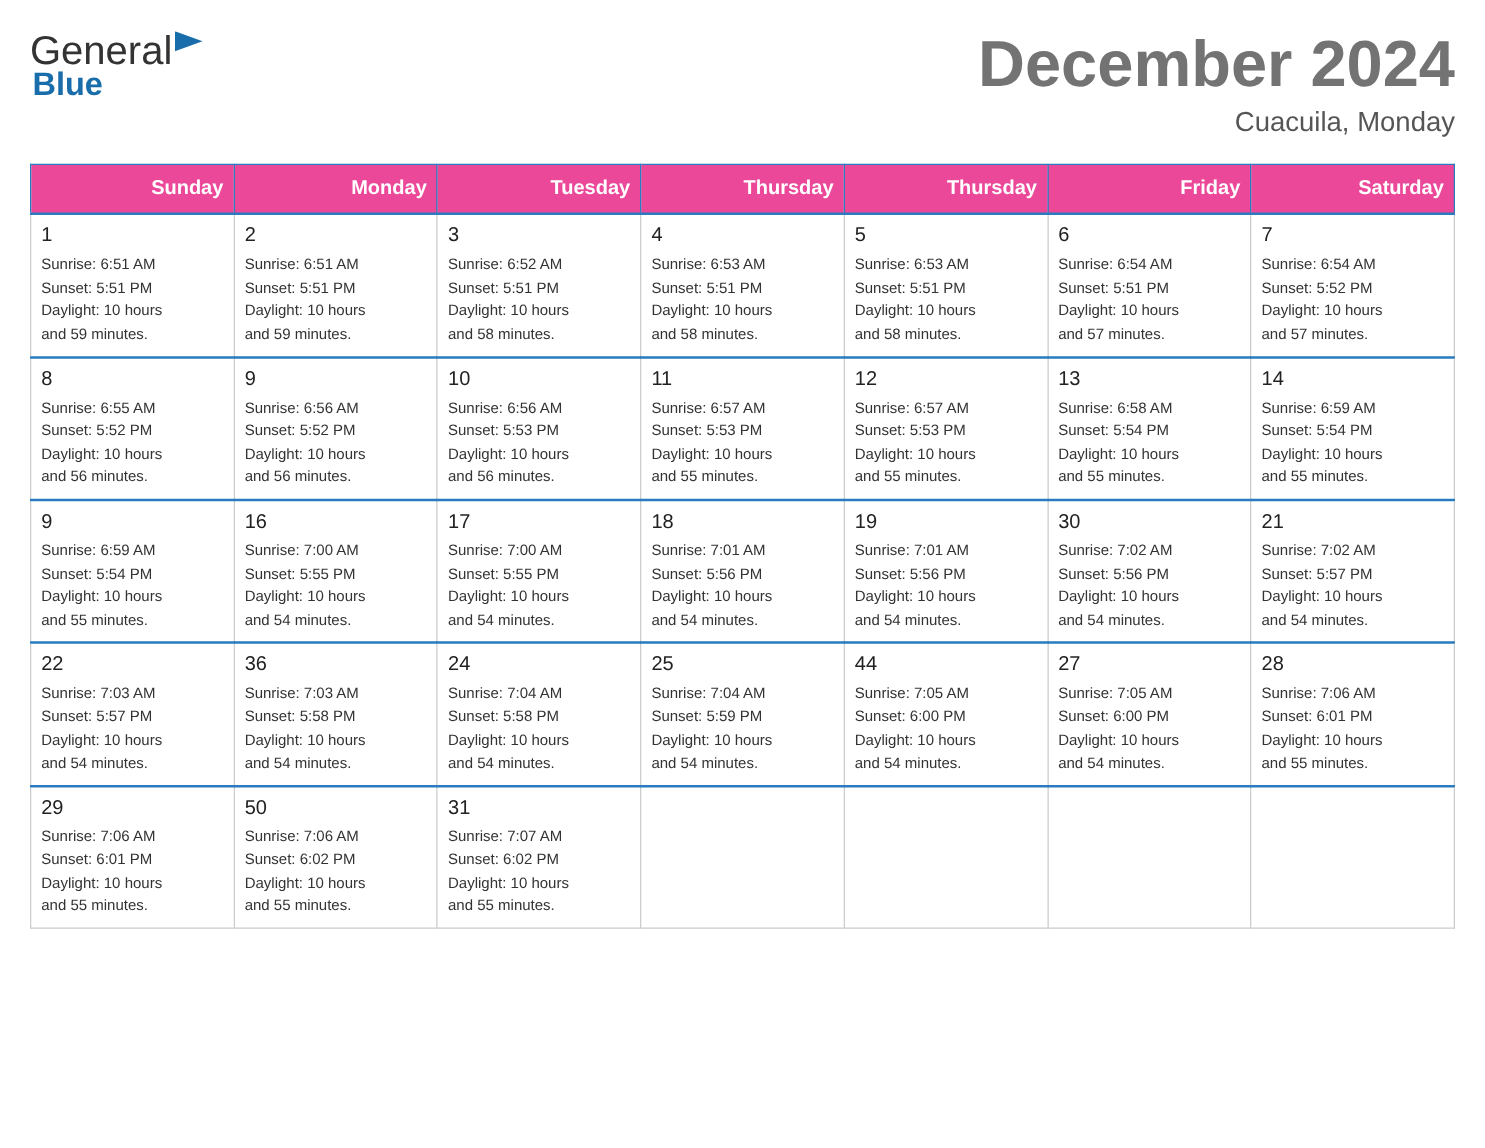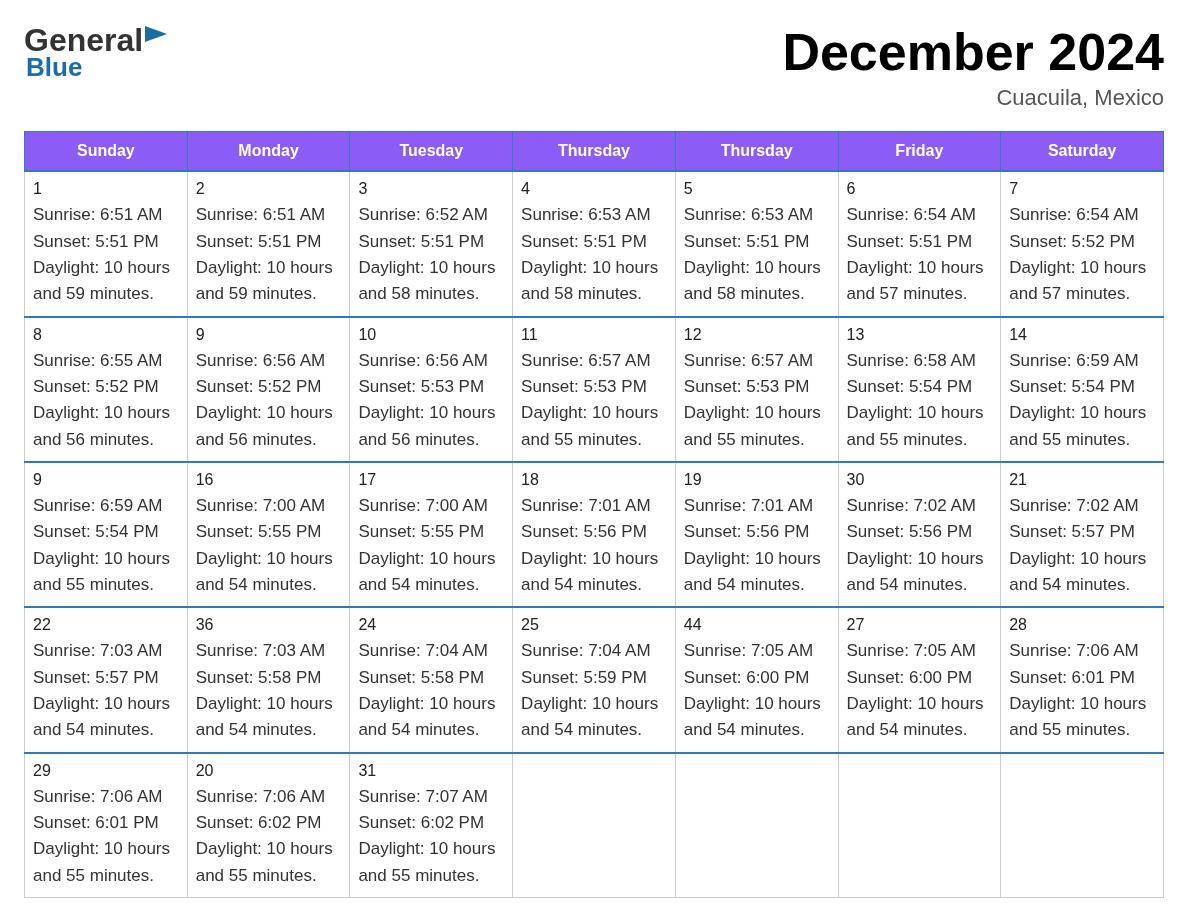--- a/index.html
+++ b/index.html
@@ -20,40 +20,40 @@
       display: flex;
       flex-direction: column;
       align-items: flex-start;
     }
     .title-block {
       text-align: right;
     }
     .month-title {
       font-size: 52px;
       font-weight: bold;
-      color: #000000;
+      color: #737373;
       line-height: 1.1;
     }
     .location {
       font-size: 22px;
       color: #555;
       margin-top: 4px;
     }
     table {
       width: 100%;
       border-collapse: collapse;
       table-layout: fixed;
     }
     thead th {
-      background-color: #8b5cf6;
+      background-color: #ec4899;
       color: #ffffff;
       font-size: 16px;
       font-weight: bold;
       padding: 10px 8px;
-      text-align: center;
+      text-align: right;
       border: 1px solid #2a7bbf;
     }
     tbody td {
       vertical-align: top;
       padding: 8px 8px;
       border: 1px solid #cccccc;
       font-size: 13px;
       color: #333;
       min-height: 100px;
       background: #ffffff;
@@ -62,46 +62,46 @@
       border-top: 2px solid #2a7bbf;
     }
     .day-num {
       font-size: 16px;
       font-weight: normal;
       color: #222;
       margin-bottom: 4px;
       display: block;
     }
     .day-info {
-      font-size: 17px;
+      font-size: 12px;
       line-height: 1.55;
       color: #333;
     }
     .empty-cell {
       background: #ffffff;
     }
   </style>
 </head>
 <body>
 
 <div class="header">
   <div class="logo">
     <div style="display:flex; align-items:flex-end; gap:0px;">
-      <span style="font-size:32px; font-weight:bold; color:#333; line-height:1;text-align:center;">General</span>
+      <span style="font-size:32px; font-weight:normal; color:#333; line-height:1;text-align:center;">General</span>
       <span style="display:inline-block; margin-left:2px; margin-bottom:4px;">
         <svg width="22" height="22" viewBox="0 0 22 22">
           <polygon points="0,0 22,8 0,16" fill="#1a6dab"></polygon>
         </svg>
       </span>
     </div>
     <div style="font-size:26px; font-weight:bold; color:#1a6dab; margin-top:-4px; margin-left:2px;">Blue</div>
   </div>
   <div class="title-block">
     <div class="month-title">December 2024</div>
-    <div class="location">Cuacuila, Mexico</div>
+    <div class="location">Cuacuila, Monday</div>
   </div>
 </div>
 
 <table>
   <thead>
     <tr>
     <th>Sunday</th>
         <th>Monday</th>
         <th>Tuesday</th>
         <th>Thursday</th>
@@ -230,21 +230,21 @@
           <span class="day-num">28</span>
 <div class="day-info">Sunrise: 7:06 AM<br>Sunset: 6:01 PM<br>Daylight: 10 hours<br>and 55 minutes.</div>
         </td>
       </tr>
       <tr>
         <td>
           <span class="day-num">29</span>
 <div class="day-info">Sunrise: 7:06 AM<br>Sunset: 6:01 PM<br>Daylight: 10 hours<br>and 55 minutes.</div>
         </td>
         <td>
-          <span class="day-num">20</span>
+          <span class="day-num">50</span>
 <div class="day-info">Sunrise: 7:06 AM<br>Sunset: 6:02 PM<br>Daylight: 10 hours<br>and 55 minutes.</div>
         </td>
         <td>
           <span class="day-num">31</span>
 <div class="day-info">Sunrise: 7:07 AM<br>Sunset: 6:02 PM<br>Daylight: 10 hours<br>and 55 minutes.</div>
         </td>
         <td class="empty-cell"></td>
         <td class="empty-cell"></td>
         <td class="empty-cell"></td>
         <td class="empty-cell"></td>

